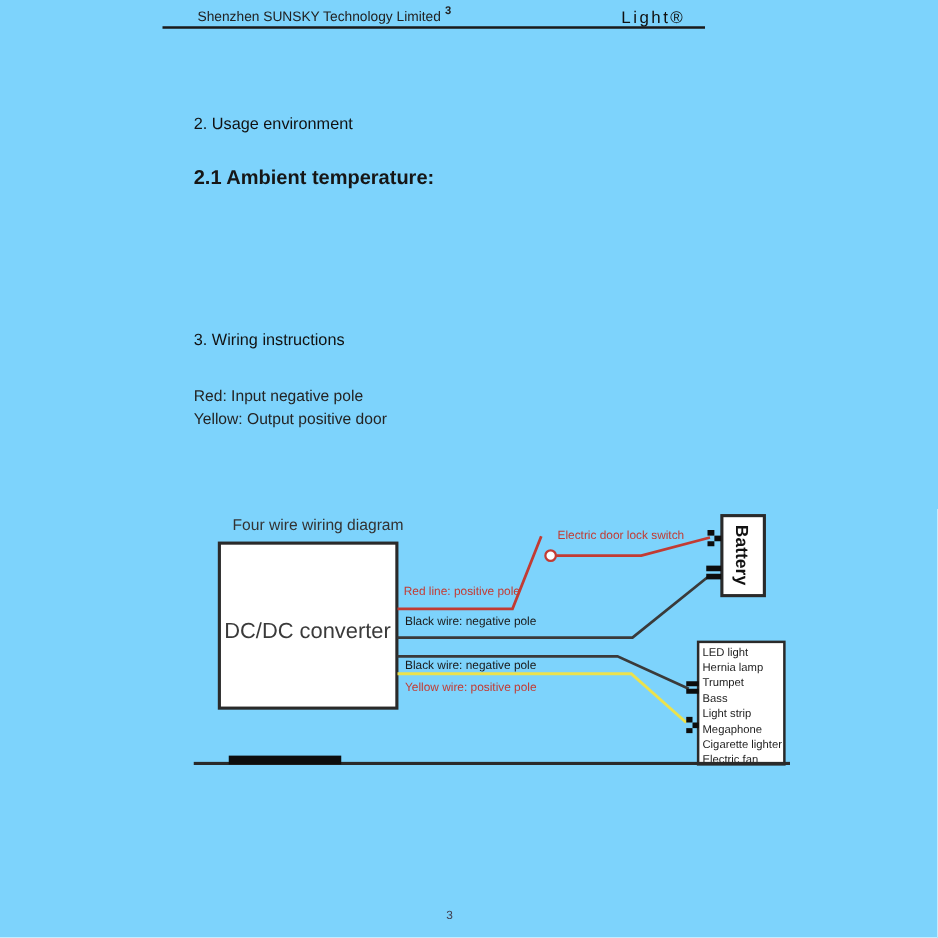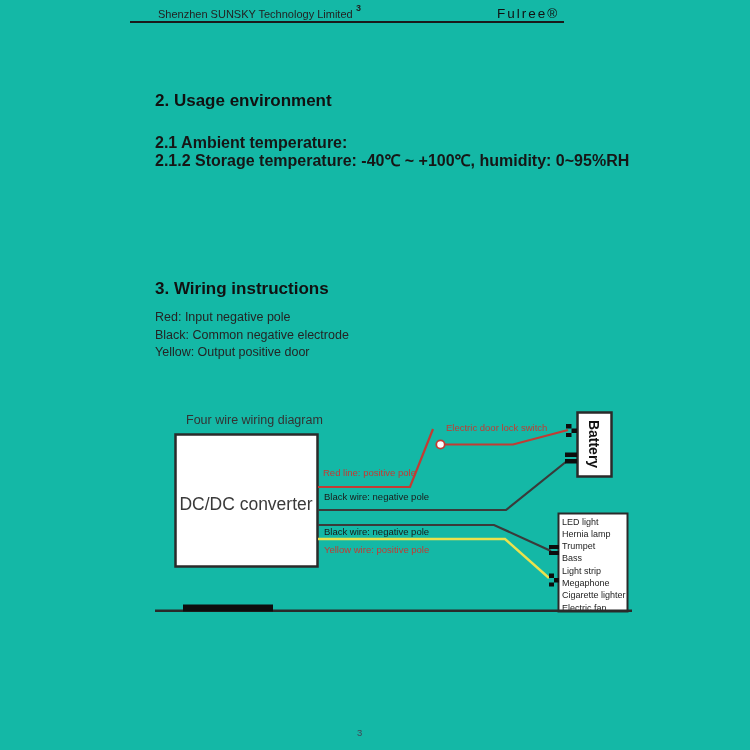--- a/index.html
+++ b/index.html
@@ -2,57 +2,55 @@
 <html><head>
 <meta charset="utf-8">
 <style>
   * { margin: 0; padding: 0; box-sizing: border-box; }
   html, body { background: #ffffff; }
   body { font-family: "Liberation Sans", sans-serif; }
   .page {
     position: relative;
     width: 750px;
     height: 750px;
-    background: #14b8a6;
+    background: #7dd3fc;
     overflow: hidden;
     color: #1c1c1c;
   }
   .abs { position: absolute; }
   .hdr-company { left: 158px; top: 8px; font-size: 11px; color: #222; }
   .hdr-sup { left: 356px; top: 3px; font-size: 9px; font-weight: bold; color: #222; }
   .hdr-brand { left: 497px; top: 6px; font-size: 13.5px; letter-spacing: 2px; color: #111; }
   .hdr-rule { left: 130px; top: 21px; width: 434px; height: 2px; background: #1a1a1a; }
-  .h2 { font-size: 17px; font-weight: bold; color: #111; }
+  .h2 { font-size: 13px; font-weight: normal; color: #111; }
   .sec2-title { left: 155px; top: 91px; }
   .sec2-lines { left: 155px; top: 134px; font-size: 16px; font-weight: bold; line-height: 18px; color: #161616; }
-  .sec3-title { left: 155px; top: 279px; }
+  .sec3-title { left: 155px; top: 264px; }
   .sec3-lines { left: 155px; top: 309px; font-size: 12.5px; line-height: 17.5px; color: #242424; }
   .diagram-svg { left: 140px; top: 400px; }
   .footer-page { left: 357px; top: 727px; font-size: 9.5px; color: #445; }
 </style>
 </head>
 <body>
 
 <div class="page">
 
   <div class="abs hdr-company">Shenzhen SUNSKY Technology Limited</div>
   <div class="abs hdr-sup">3</div>
-  <div class="abs hdr-brand">Fulree®</div>
+  <div class="abs hdr-brand">Light®</div>
   <div class="abs hdr-rule"></div>
 
   <div class="abs h2 sec2-title">2. Usage environment</div>
   <div class="abs sec2-lines">
     <div>2.1 Ambient temperature:</div>
-    <div>2.1.2 Storage temperature: -40℃ ~ +100℃, humidity: 0~95%RH</div>
   </div>
 
   <div class="abs h2 sec3-title">3. Wiring instructions</div>
   <div class="abs sec3-lines">
     <div>Red: Input negative pole</div>
-    <div>Black: Common negative electrode</div>
     <div>Yellow: Output positive door</div>
   </div>
 
   <svg class="abs diagram-svg" width="510" height="228" viewBox="140 400 510 228" xmlns="http://www.w3.org/2000/svg">
 
     <text x="186" y="424" font-size="12.5" fill="#333">Four wire wiring diagram</text>
 
     <rect x="175.5" y="434.5" width="142" height="132" fill="#ffffff" stroke-width="2.5" stroke="#2a2a2a"></rect>
     <text x="246" y="510" text-anchor="middle" font-size="17.5" fill="#3a3a3a">DC/DC converter</text>
 

